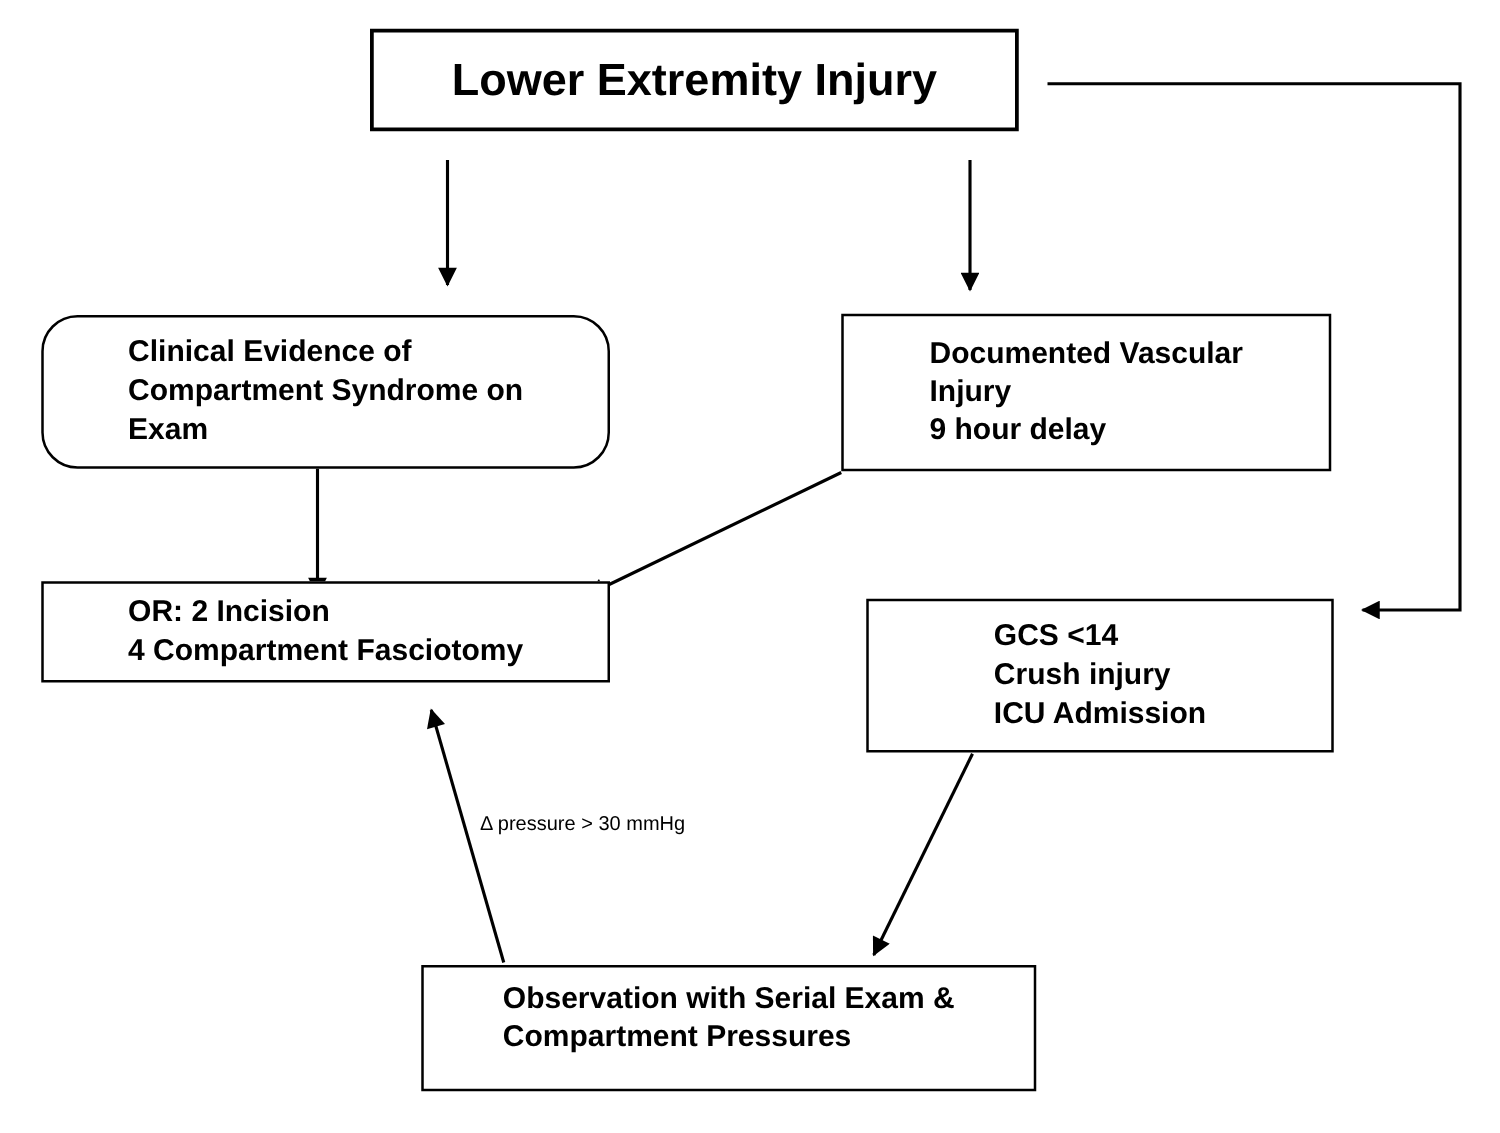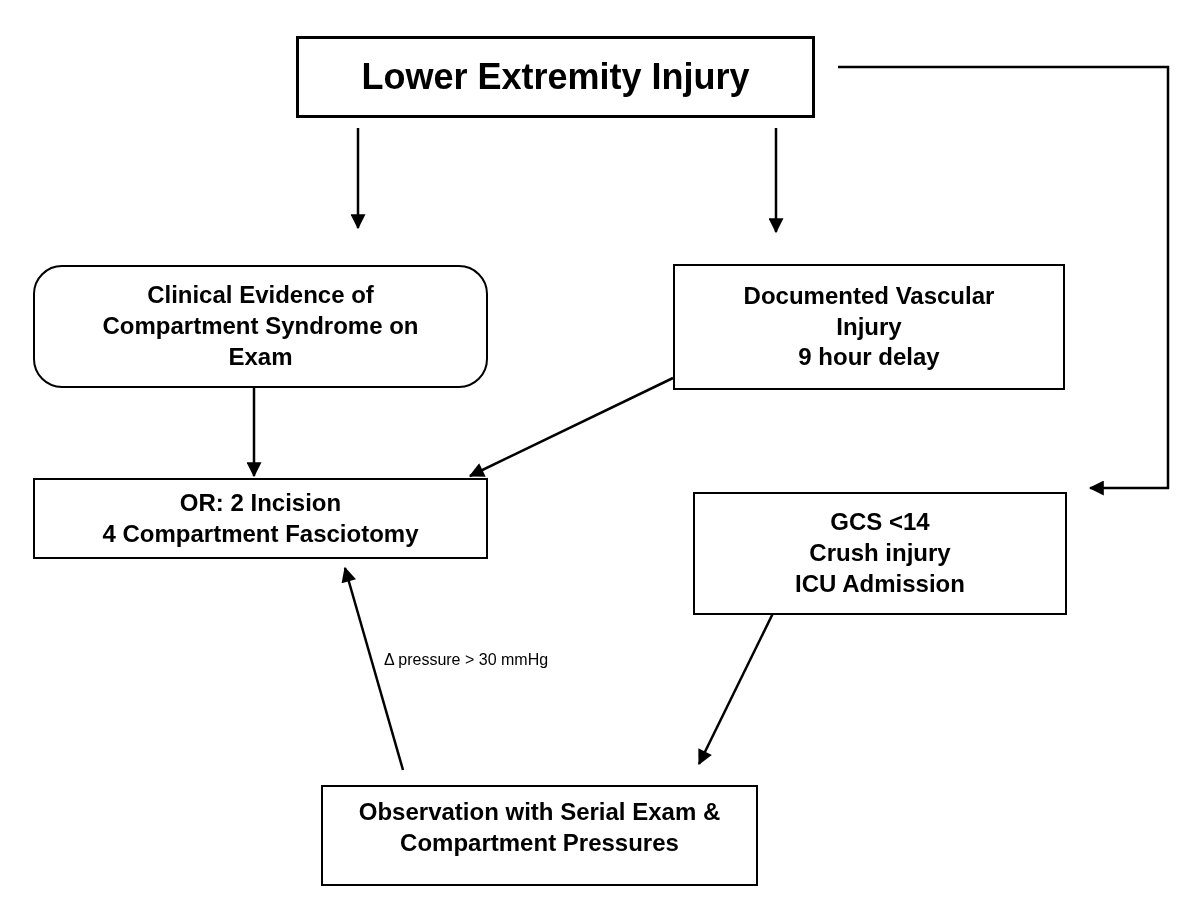--- a/index.html
+++ b/index.html
@@ -25,37 +25,36 @@
     pointer-events: none;
   }
   .box {
     position: absolute;
     box-sizing: border-box;
     border: 2.5px solid #000000;
     background: #ffffff;
     display: flex;
     align-items: center;
     justify-content: center;
-    text-align: center;
+    text-align: left;
     font-weight: bold;
     font-size: 24px;
     line-height: 1.28;
     white-space: pre-line;
-    margin-top: 13px;
   }
   .box.title {
     left: 296px; top: 23px; width: 519px; height: 82px;
     border-width: 3px;
     font-size: 36px;
   }
   .box.clinical    { left: 33px;  top: 252px; width: 455px; height: 123px; border-radius: 29px; }
   .box.vascular    { left: 673px; top: 251px; width: 392px; height: 126px; }
   .box.fasciotomy  { left: 33px;  top: 465px; width: 455px; height: 81px;  }
   .box.gcs         { left: 693px; top: 479px; width: 374px; height: 123px; }
-  .box.observation { left: 321px; top: 772px; width: 437px; height: 101px; padding-bottom: 16px; }
+  .box.observation { left: 337px; top: 772px; width: 492px; height: 101px; padding-bottom: 16px; }
   .edge-label {
     position: absolute;
     left: 384px;
     top: 651px;
     font-size: 16px;
     font-weight: normal;
     white-space: nowrap;
   }
 </style>
 </head>

